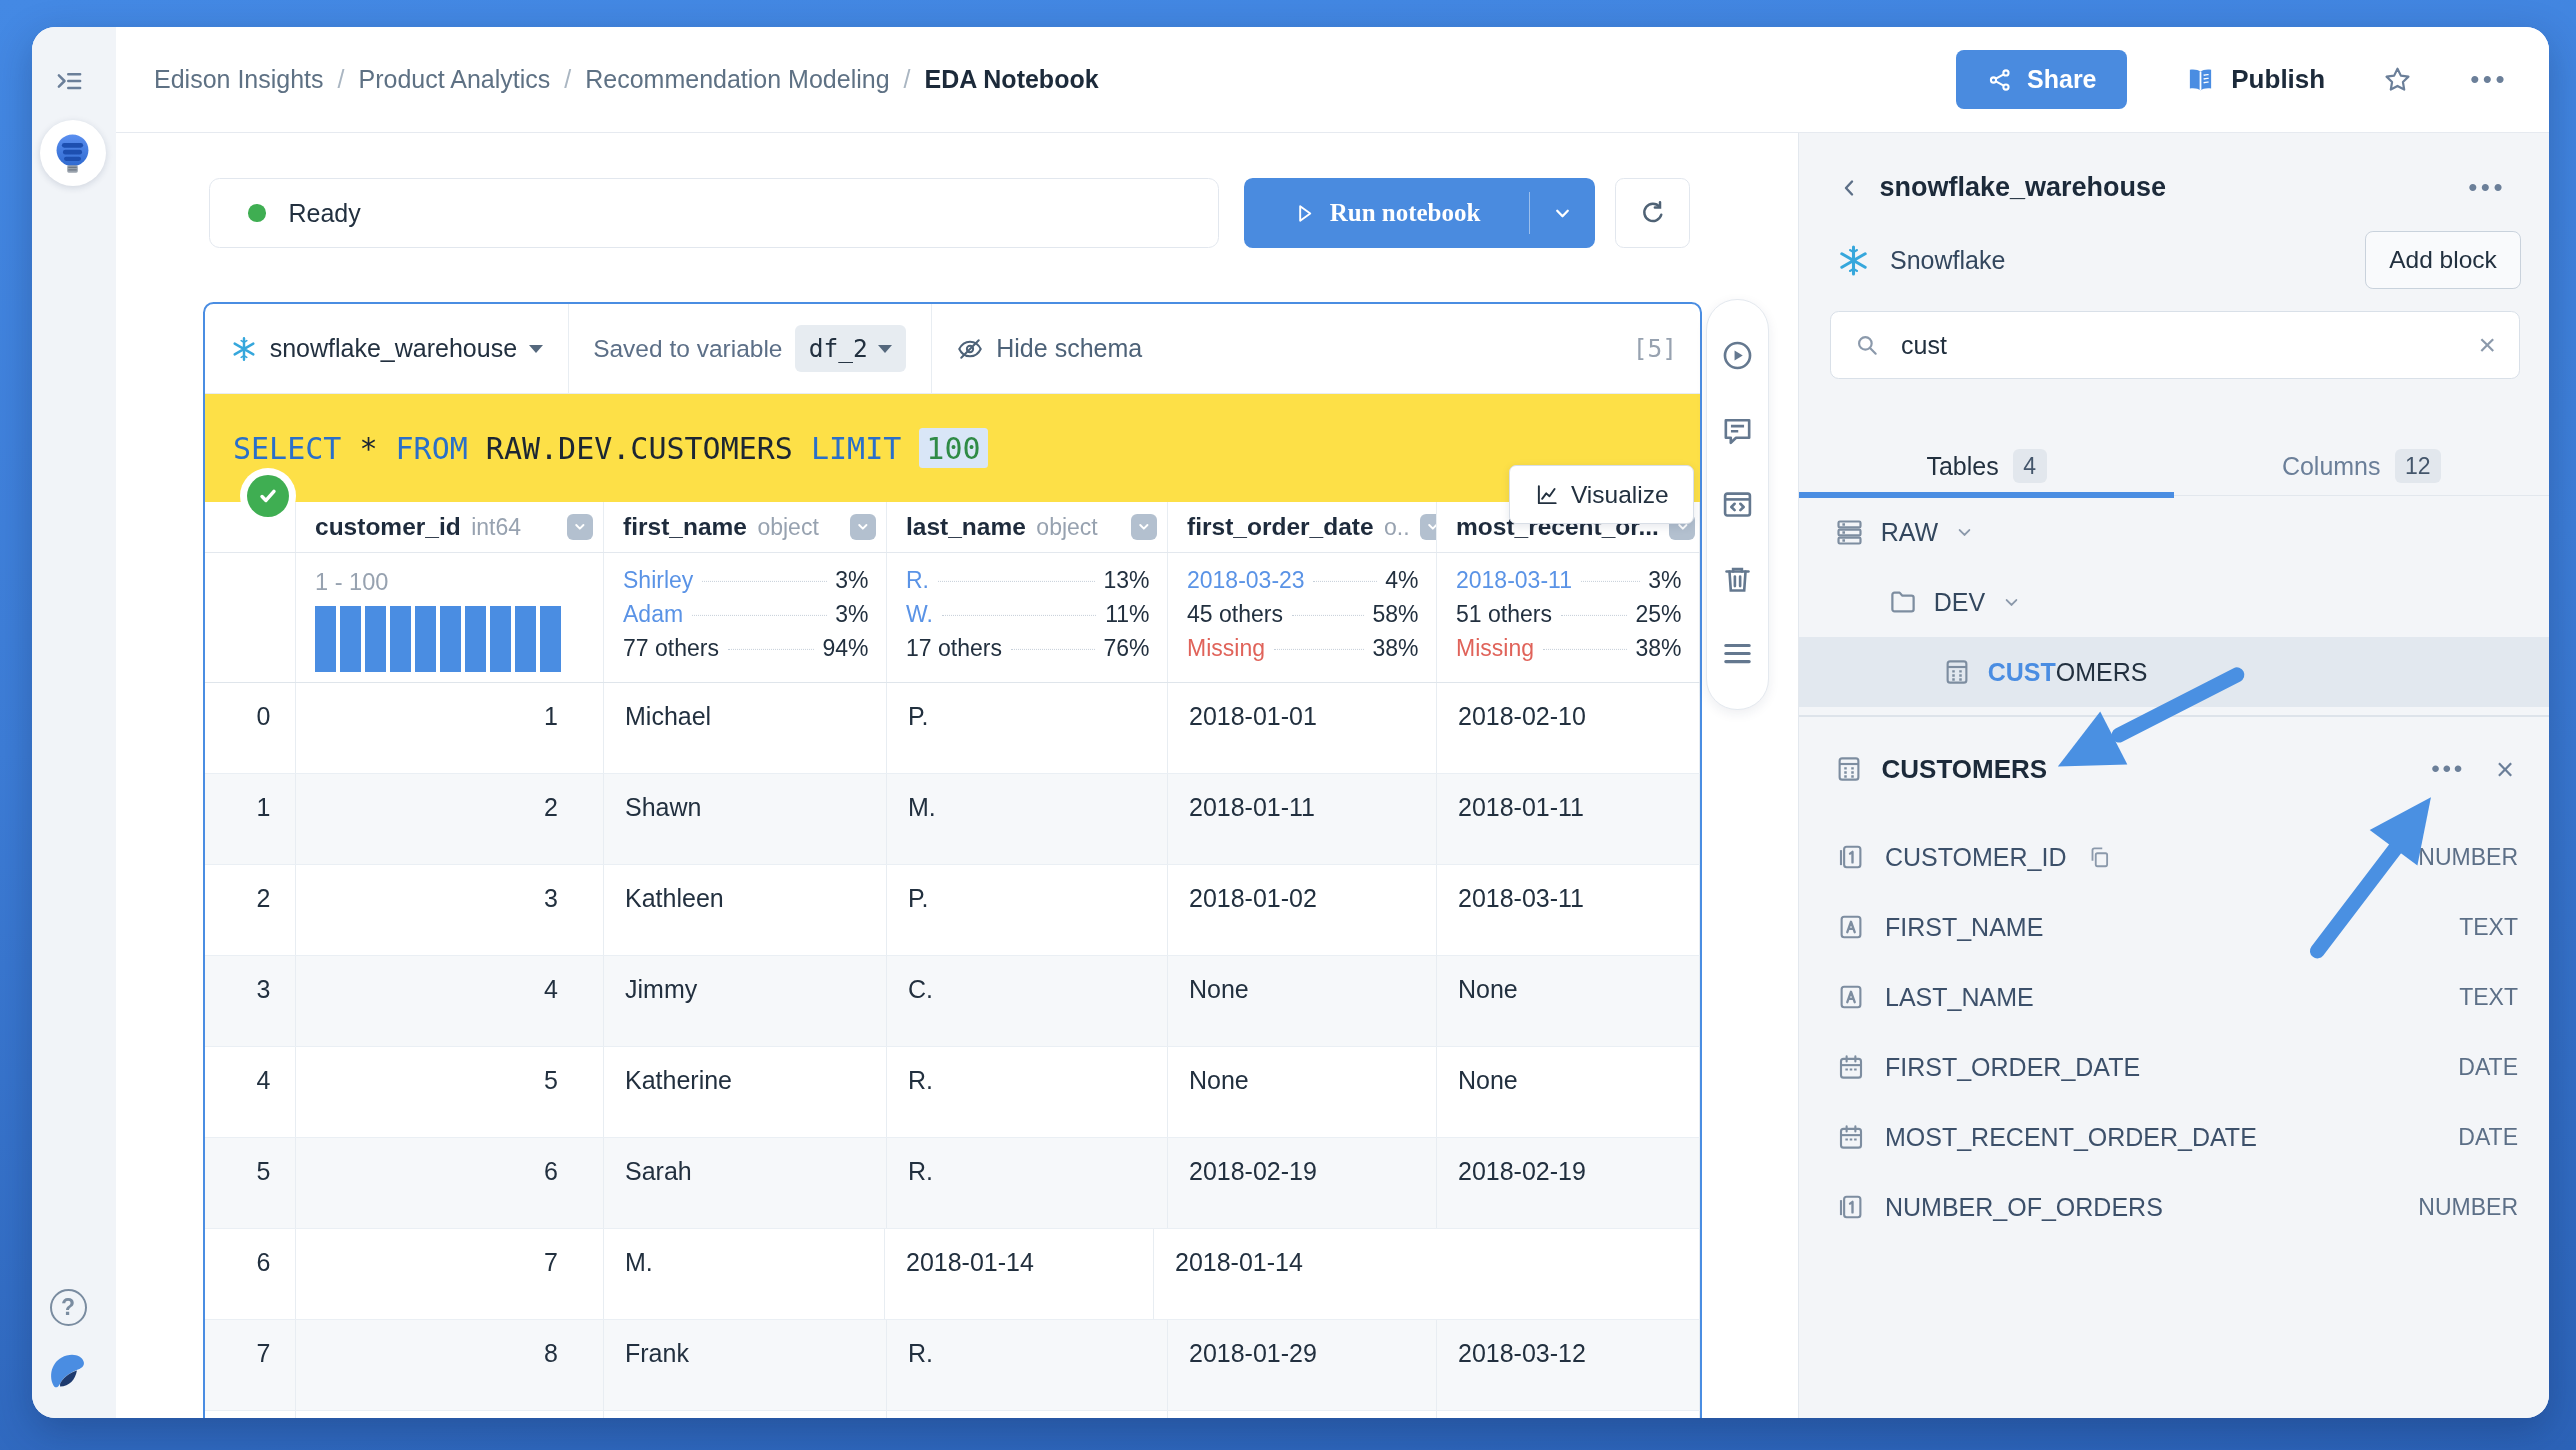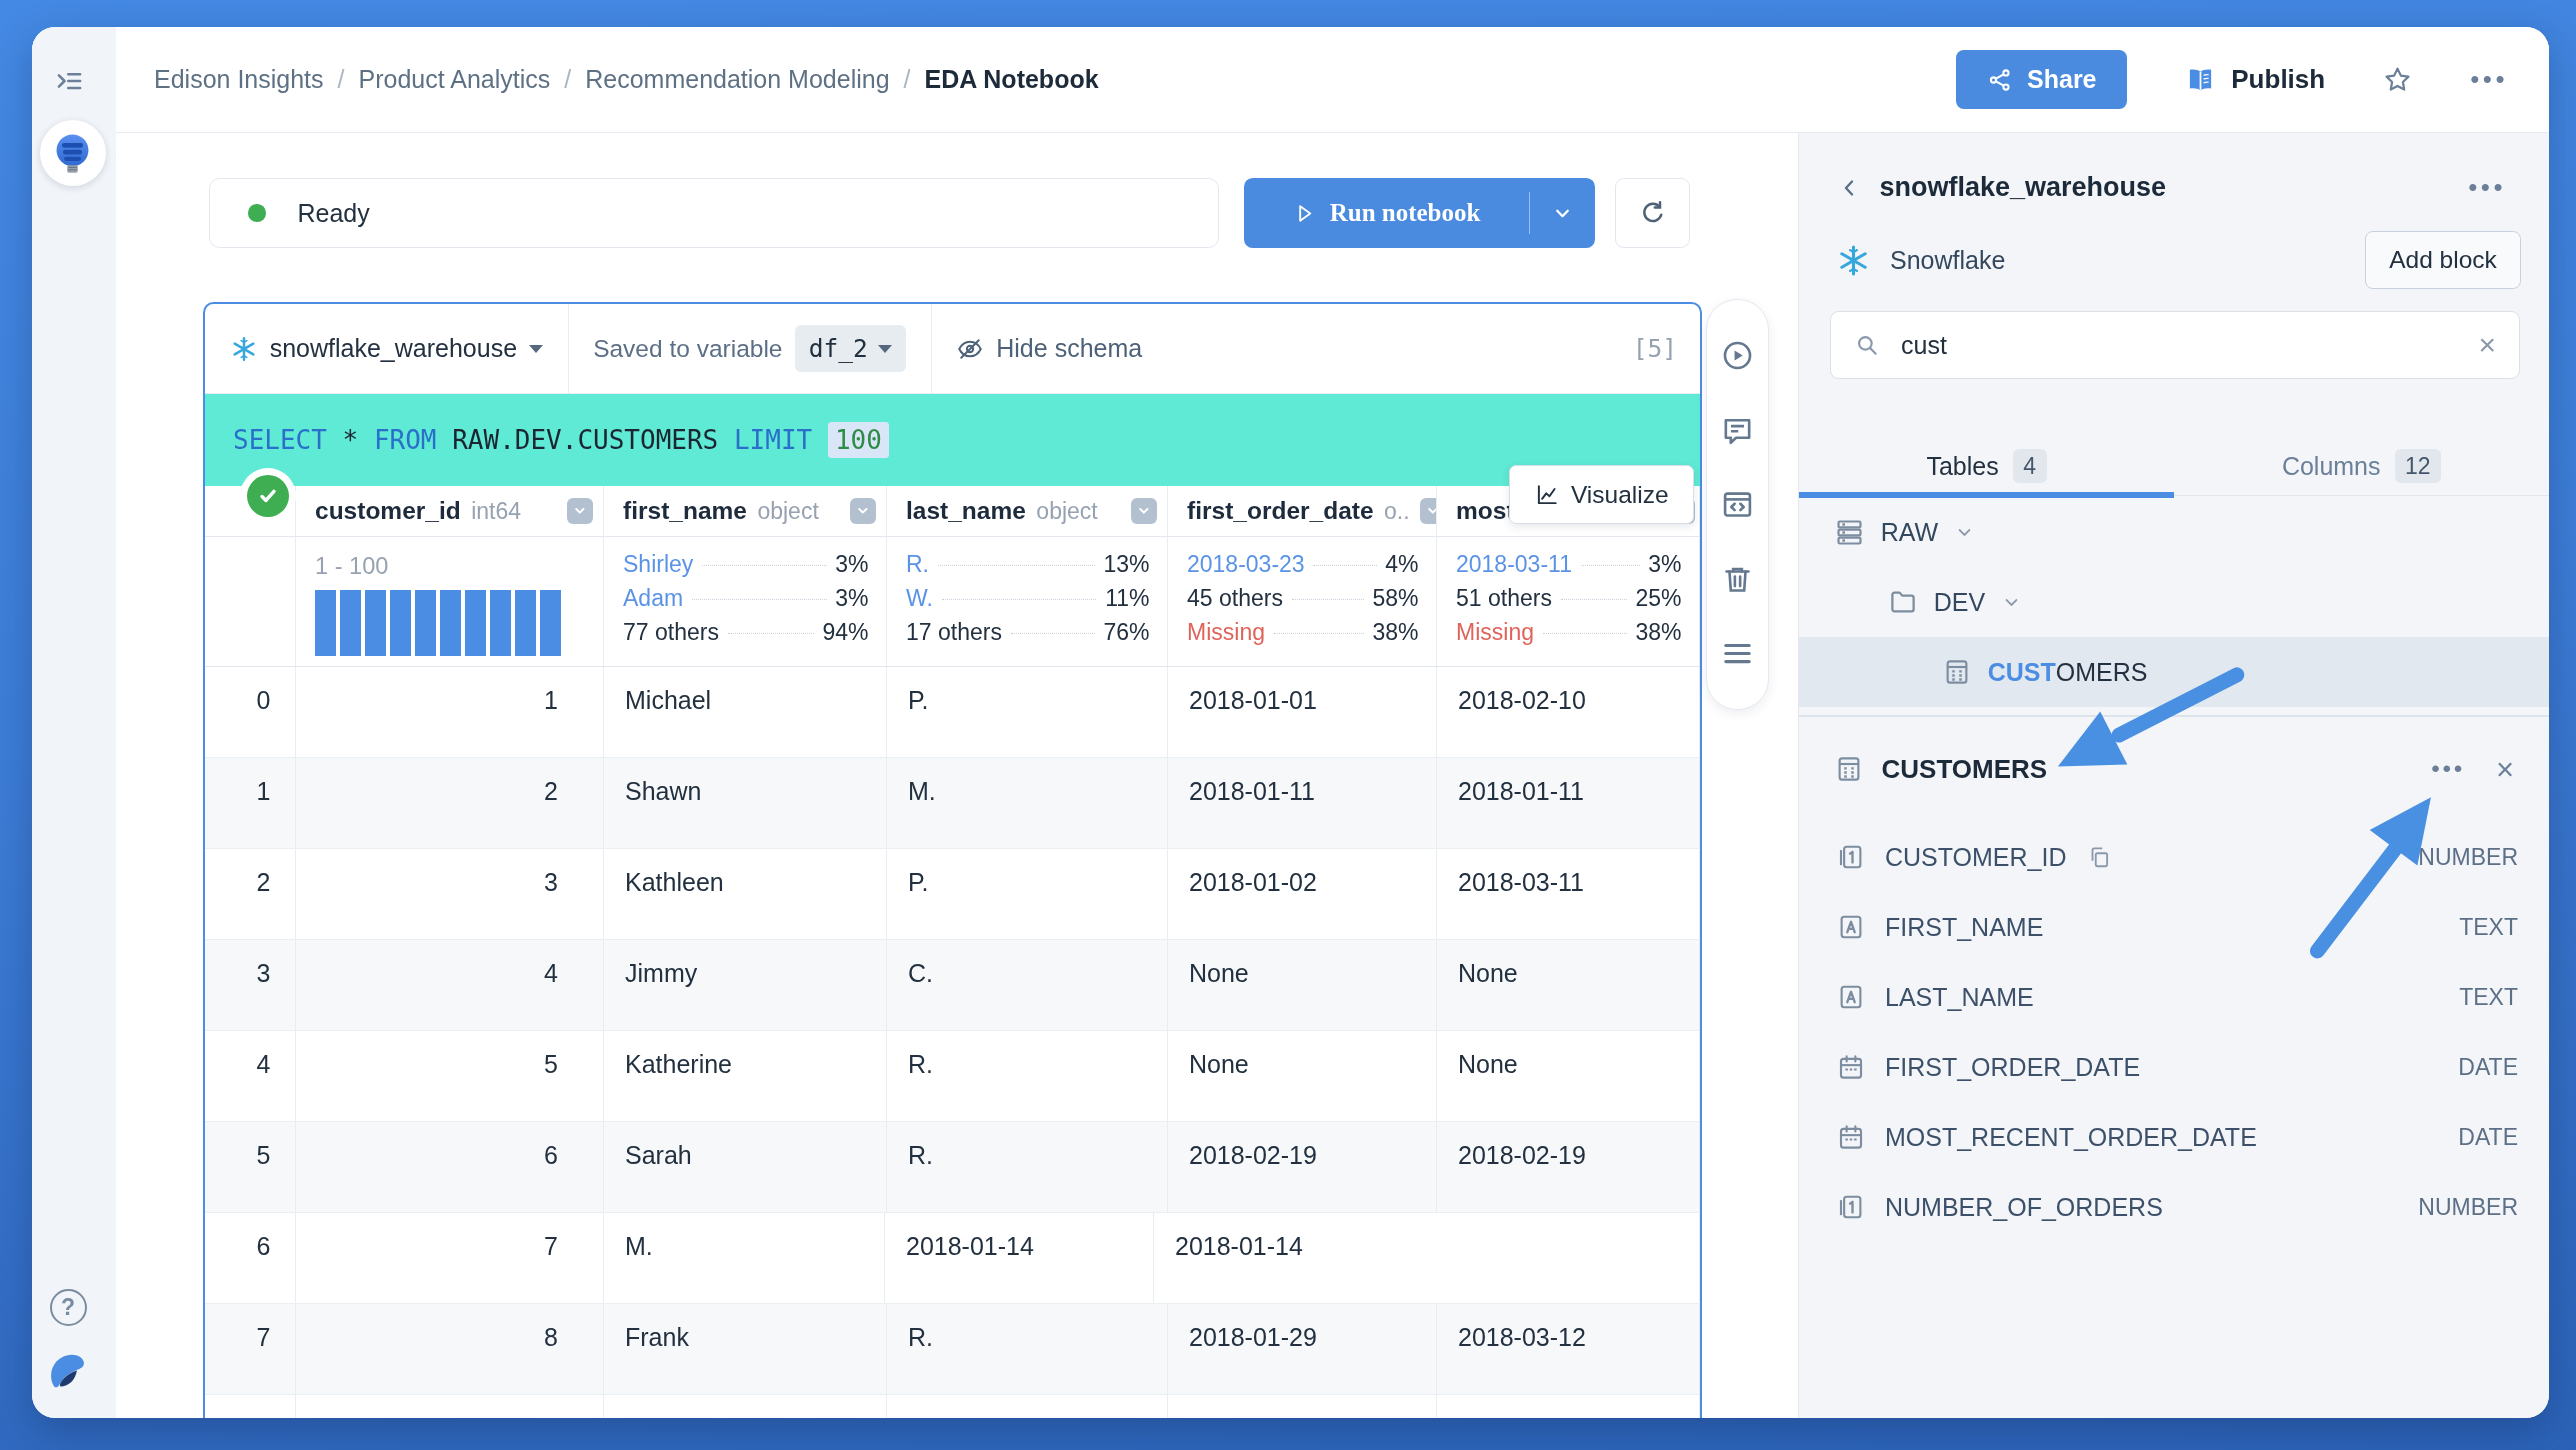--- a/index.html
+++ b/index.html
@@ -24,21 +24,21 @@
   .bc-sep{color:#aab6c2;}
   .hd-right{margin-left:auto;display:flex;align-items:center;gap:51px;}
   .sharebtn{width:171px;height:59px;background:#4a8bdf;border:none;border-radius:7.9px;color:#fff;font-size:25px;font-weight:bold;
     display:flex;align-items:center;justify-content:center;gap:14px;}
   .publishbtn{display:flex;align-items:center;gap:14px;background:none;border:none;font-size:26px;font-weight:bold;color:#1c2a3a;}
   .iconbtn{background:none;border:none;color:#6b7f99;padding:0;display:flex;align-items:center;}
   .dots{color:#6b7f99;font-size:26px;letter-spacing:3.5px;background:none;border:none;}
   
   .main{position:absolute;left:84px;top:106px;width:1682px;bottom:0;background:#fff;}
   .statusbar{position:absolute;left:93px;top:45px;width:1010px;height:70px;border:1.7px solid #e2e7ee;border-radius:10.5px;
-    background:#fff;display:flex;align-items:center;padding-left:38px;gap:32px;box-sizing:border-box;}
+    background:#fff;display:flex;align-items:center;padding-left:38px;gap:23px;box-sizing:border-box;}
   .status-dot{width:17.5px;height:17.5px;border-radius:50%;background:#3fae52;}
   .status-txt{font-size:25px;color:#22303f;}
   .runbtn{position:absolute;left:1128px;top:45px;width:351px;height:70px;background:#4a8bdf;border:none;border-radius:8.7px;
     display:flex;align-items:center;color:#fff;padding:0;font-family:Liberation Serif, serif;}
   .run-main{flex:1;display:flex;align-items:center;justify-content:center;gap:14px;font-size:25px;font-weight:bold;color:#fff;}
   .run-divider{width:0.9px;height:42px;background:rgba(255,255,255,.45);}
   .run-caret{width:65px;display:flex;align-items:center;justify-content:center;color:#fff;}
   .refreshbtn{position:absolute;left:1499px;top:45px;width:75px;height:70px;border:1.7px solid #e2e7ee;border-radius:8.7px;
     background:#fff;color:#4f6275;display:flex;align-items:center;justify-content:center;box-sizing:border-box;}
   
@@ -46,22 +46,22 @@
     background:#fff;box-sizing:border-box;overflow:hidden;}
   .cellhead{height:89px;display:flex;align-items:stretch;border-bottom:0.9px solid #e8edf2;}
   .ch-sec{display:flex;align-items:center;gap:12.2px;padding:0 24.5px;background:none;border:none;font-size:25px;color:#22303f;}
   .ch-div{width:0.9px;background:#e8edf2;}
   .tri{width:0;height:0;border-left:7px solid transparent;border-right:7px solid transparent;border-top:8.7px solid #55687d;}
   .saved-lbl{color:#5c6f87;font-size:24.5px;}
   .varpill{display:flex;align-items:center;gap:10.5px;background:#e7ecf1;border-radius:6.1px;padding:8.7px 14px;
     font-family:"DejaVu Sans Mono",monospace;font-size:24.5px;color:#22303f;border:none;}
   .hideschema{color:#4d6278;}
   .execcount{margin-left:auto;align-self:center;padding-right:23px;font-family:"DejaVu Sans Mono",monospace;font-size:24.5px;color:#97a2b0;}
-  .codearea{height:92px;background:#5eead4;display:flex;align-items:center;padding-left:28px;
-    font-family:"DejaVu Sans Mono",monospace;font-size:26px;white-space:pre;}
+  .codearea{height:108px;background:#fde047;display:flex;align-items:center;padding-left:28px;
+    font-family:"DejaVu Sans Mono",monospace;font-size:30px;white-space:pre;}
   .tok-kw{color:#2a6fc9;}
   .tok-plain{color:#1c2633;}
   .tok-num{color:#2f8b46;background:#d9e6f7;border-radius:3.5px;padding:2.6px 7px;}
   
   .thead{display:flex;height:50px;border-bottom:0.9px solid #e3e8ee;}
   .tstats{display:flex;height:129px;border-bottom:0.9px solid #dfe5eb;}
   .trow{display:flex;height:90px;border-bottom:0.9px solid #eaeff4;background:#fff;}
   .trow.alt{background:#f6f8fa;}
   .tcell{border-right:0.9px solid #e8edf2;box-sizing:border-box;overflow:hidden;flex-shrink:0;}
   .hcell{display:flex;align-items:center;padding-left:19px;gap:10.5px;}

